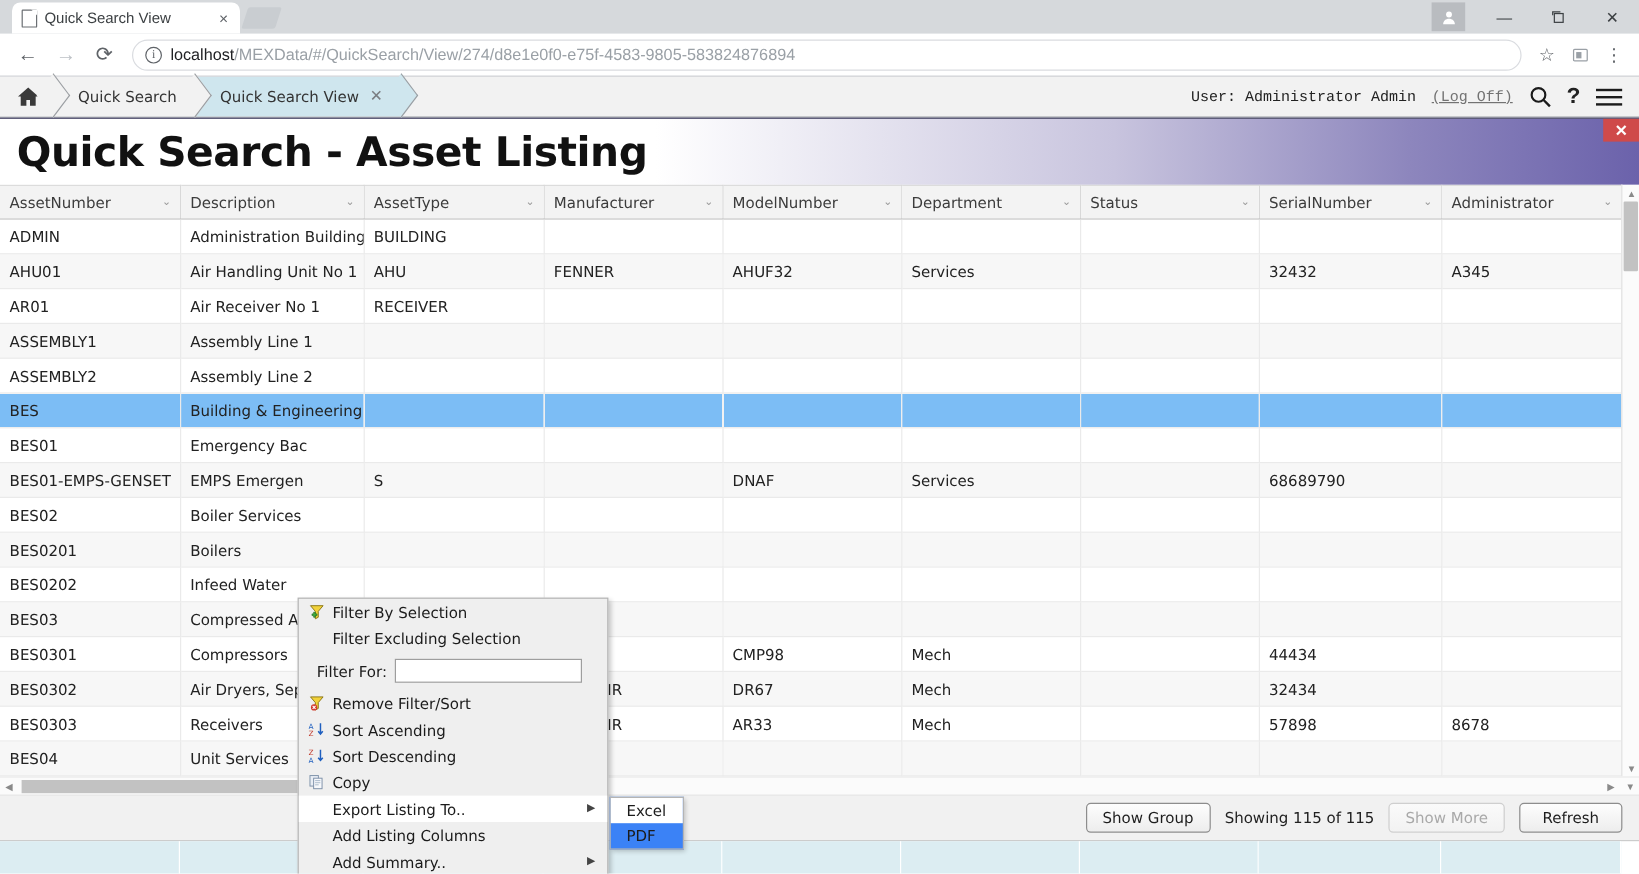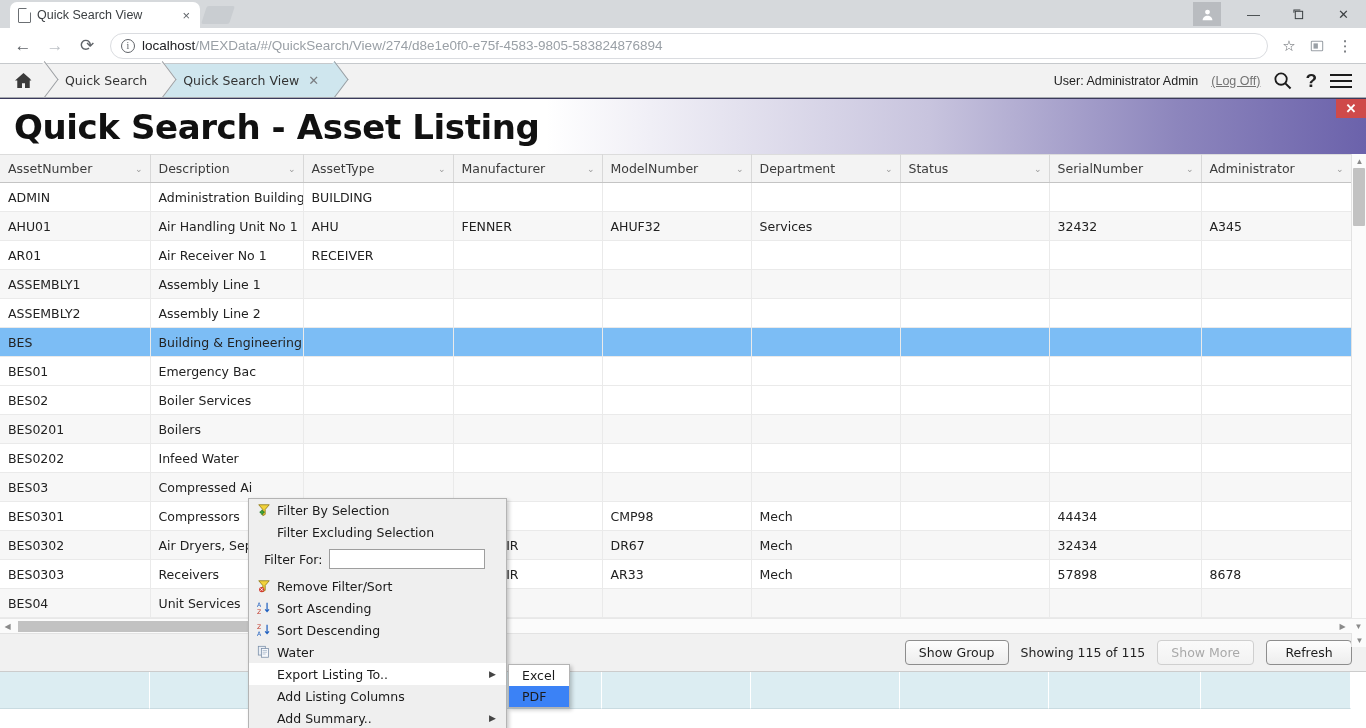--- a/index.html
+++ b/index.html
@@ -101,21 +101,21 @@
     background: inherit; z-index: 2;
   }
   .crumb.home { padding: 0 12px 0 14px; background: #f2f2f2; }
   .crumb.plain { background: #f2f2f2; }
   .crumb.active { background: #cfe6ee; }
   .crumb.active::after { background: #cfe6ee; }
   .crumb-close { margin-left: 9px; font-size: 13px; color: #7a7d81; }
   .appbar-right {
     margin-left: auto; display: flex; align-items: center;
     gap: 13px; padding-right: 14px; font-size: 12.5px; color: #222;
-    font-family: Liberation Sans, sans-serif;
+    font-family: Liberation Mono, monospace;
   }
   .appbar-right a { color: #737373; }
   .hdr-icon { cursor: pointer; color: #222; }
 
   
   .banner {
     height: 56px; position: relative;
     background: linear-gradient(to right, #ffffff 0%, #ffffff 40%, #c8c4de 68%, #8d86bd 86%, #6b62ab 100%);
     border-top: 1px solid #3b3a5c;
     display: flex; align-items: center;
@@ -421,20 +421,31 @@
           <td style="width: 150px;">BES01</td>
           <td style="width: 153px;">Emergency Bac</td>
           <td style="width: 150px;"></td>
           <td style="width: 149px;"></td>
           <td style="width: 149px;"></td>
           <td style="width: 149px;"></td>
           <td style="width: 149px;"></td>
           <td style="width: 152px;"></td>
           <td style="width: 150px;"></td>
         </tr>
+        <tr class="alt">
+          <td style="width: 150px;">BES01-EMPS-GENSET</td>
+          <td style="width: 153px;">EMPS Emergen</td>
+          <td style="width: 150px;">S</td>
+          <td style="width: 149px;"></td>
+          <td style="width: 149px;">DNAF</td>
+          <td style="width: 149px;">Services</td>
+          <td style="width: 149px;"></td>
+          <td style="width: 152px;">68689790</td>
+          <td style="width: 150px;"></td>
+        </tr>
         <tr>
           <td style="width: 150px;">BES02</td>
           <td style="width: 153px;">Boiler Services</td>
           <td style="width: 150px;"></td>
           <td style="width: 149px;"></td>
           <td style="width: 149px;"></td>
           <td style="width: 149px;"></td>
           <td style="width: 149px;"></td>
           <td style="width: 152px;"></td>
           <td style="width: 150px;"></td>
@@ -576,21 +587,21 @@
       <span class="txt">Sort Descending</span>
     </div>
     <div class="mi">
       <span class="ico">
         <svg width="14" height="14" viewBox="0 0 16 16">
             <rect x="1.5" y="1.5" width="8" height="10" fill="#e9eef5" stroke="#7b8fa8" stroke-width="0.9"></rect>
             <rect x="5" y="4" width="8" height="10" fill="#f6f8fb" stroke="#7b8fa8" stroke-width="0.9"></rect>
             <path d="M6.4 6.3h5M6.4 8.3h5M6.4 10.3h3.4" stroke="#9fb0c4" stroke-width="0.8"></path>
           </svg>
       </span>
-      <span class="txt">Water</span>
+      <span class="txt">Copy</span>
     </div>
     <div class="mi white">
       <span class="ico"></span>
       <span class="txt">Export Listing To..</span>
       <span class="submark">▶</span>
     </div>
     <div class="mi">
       <span class="ico"></span>
       <span class="txt">Add Listing Columns</span>
     </div>

